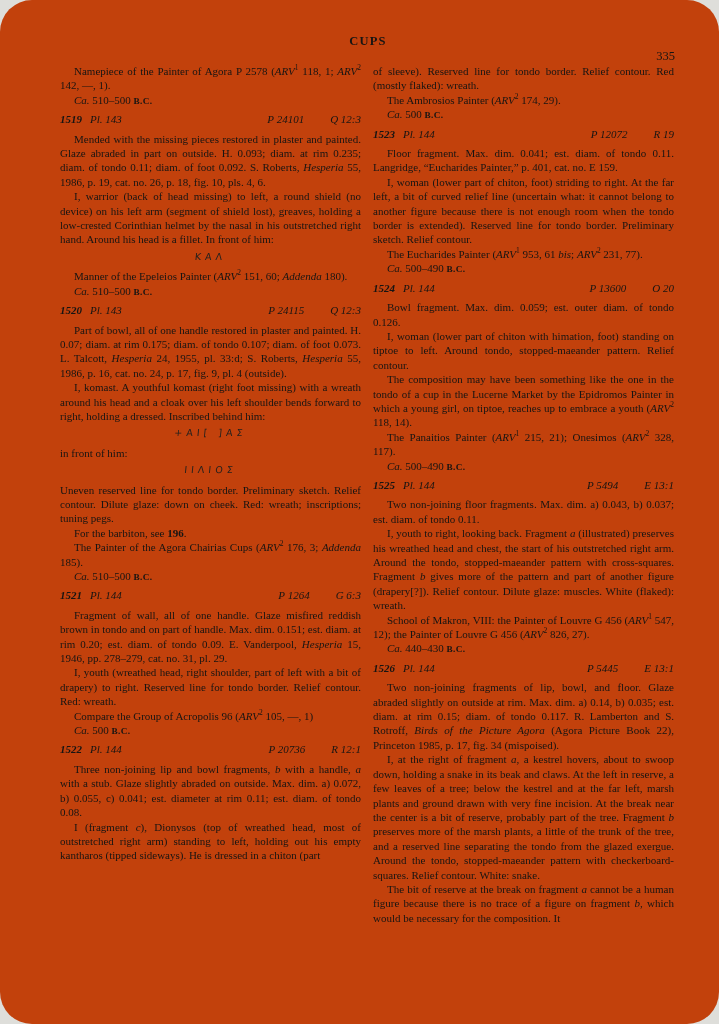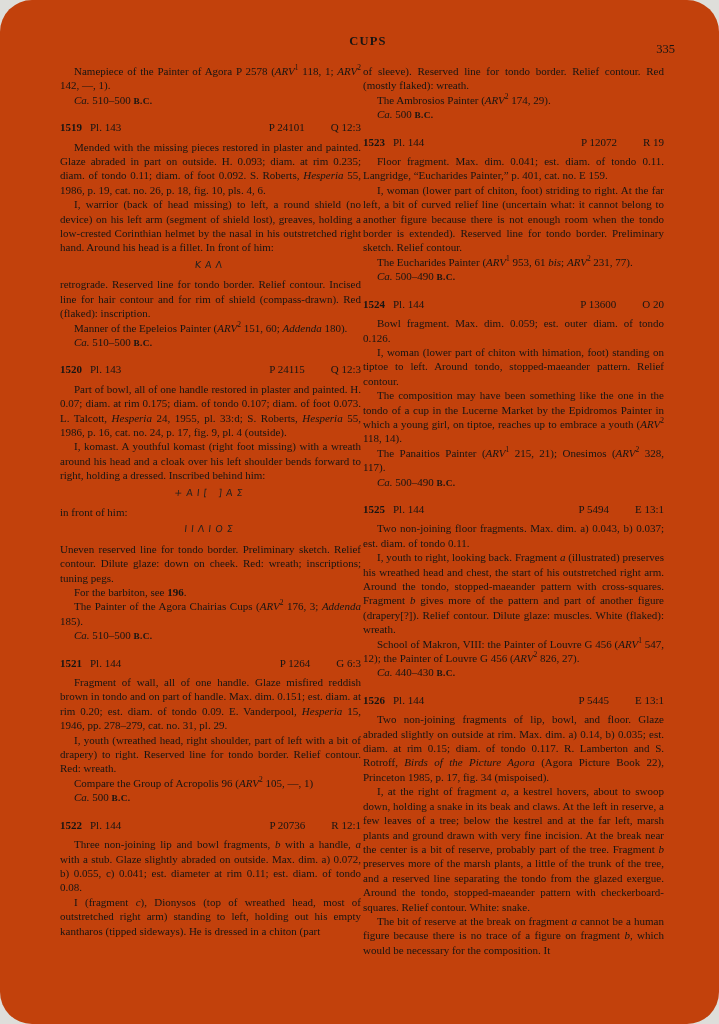--- a/index.html
+++ b/index.html
@@ -13,34 +13,34 @@
     box-sizing:border-box;
     padding:34px 43px 18px 60px;
     overflow:hidden;
     border-radius:32px;
   }
   .running-head{position:relative;height:17px;margin-bottom:13px;}
   .rh-title{
     position:absolute;left:0;right:0;text-align:center;
     font-size:12.5px;letter-spacing:1.2px;font-weight:bold;
   }
-  .rh-page{position:absolute;right:1px;top:8px;font-size:12.5px;}
-  .cols{display:flex;gap:2px;align-items:flex-start;}
+  .rh-page{position:absolute;right:1px;top:15px;font-size:12.5px;}
+  .cols{display:flex;gap:12px;align-items:flex-start;}
   .col{
     width:301px;flex:0 0 301px;
     font-size:11px;line-height:14.4px;
     text-align:justify;
     hyphens:auto;-webkit-hyphens:auto;
   }
   .para{text-indent:14px;margin:0;}
   .para.noindent{text-indent:0;}
   .date-line{text-indent:14px;margin:0;}
   .entry-header{
     display:flex;align-items:flex-start;
-    margin:12px 0 5px;white-space:nowrap;
+    margin:4px 0 5px;white-space:nowrap;font-style:italic;
   }
   .entry-num{font-weight:bold;margin-right:8px;}
   .entry-plate{}
   .entry-inv{margin-left:auto;}
   .entry-grid{margin-left:26px;}
   .inscription{
     text-align:center;
     font-family:"DejaVu Sans",sans-serif;
     font-size:9.5px;letter-spacing:4px;
     margin:3px 0 5px;
@@ -67,21 +67,20 @@
         <p class="date-line"><i>Ca.</i> 510–500 <span class="sc">B.C.</span></p>
         <div class="entry-header">
           <span class="entry-num">1519</span>
           <span class="entry-plate">Pl. 143</span>
           <span class="entry-inv">P 24101</span>
           <span class="entry-grid">Q 12:3</span>
         </div>
         <p class="para">Mended with the missing pieces restored in plaster and painted. Glaze abraded in part on outside. H. 0.093; diam. at rim 0.235; diam. of tondo 0.11; diam. of foot 0.092. S. Roberts, <i>Hesperia</i> 55, 1986, p. 19, cat. no. 26, p. 18, fig. 10, pls. 4, 6.</p>
         <p class="para">I, warrior (back of head missing) to left, a round shield (no device) on his left arm (segment of shield lost), greaves, holding a low-crested Corinthian helmet by the nasal in his outstretched right hand. Around his head is a fillet. In front of him:</p>
         <div class="inscription">ΚΑΛ</div>
-        <p class="para noindent">retrograde. Reserved line for tondo border. Relief contour. Incised line for hair contour and for rim of shield (compass-drawn). Red (flaked): inscription.</p>
         <p class="para">Manner of the Epeleios Painter (<i>ARV</i><sup>2</sup> 151, 60; <i>Addenda</i> 180).</p>
         <p class="date-line"><i>Ca.</i> 510–500 <span class="sc">B.C.</span></p>
         <div class="entry-header">
           <span class="entry-num">1520</span>
           <span class="entry-plate">Pl. 143</span>
           <span class="entry-inv">P 24115</span>
           <span class="entry-grid">Q 12:3</span>
         </div>
         <p class="para">Part of bowl, all of one handle restored in plaster and painted. H. 0.07; diam. at rim 0.175; diam. of tondo 0.107; diam. of foot 0.073. L. Talcott, <i>Hesperia</i> 24, 1955, pl. 33:d; S. Roberts, <i>Hesperia</i> 55, 1986, p. 16, cat. no. 24, p. 17, fig. 9, pl. 4 (outside).</p>
         <p class="para">I, komast. A youthful komast (right foot missing) with a wreath around his head and a cloak over his left shoulder bends forward to right, holding a dressed. Inscribed behind him:</p>

